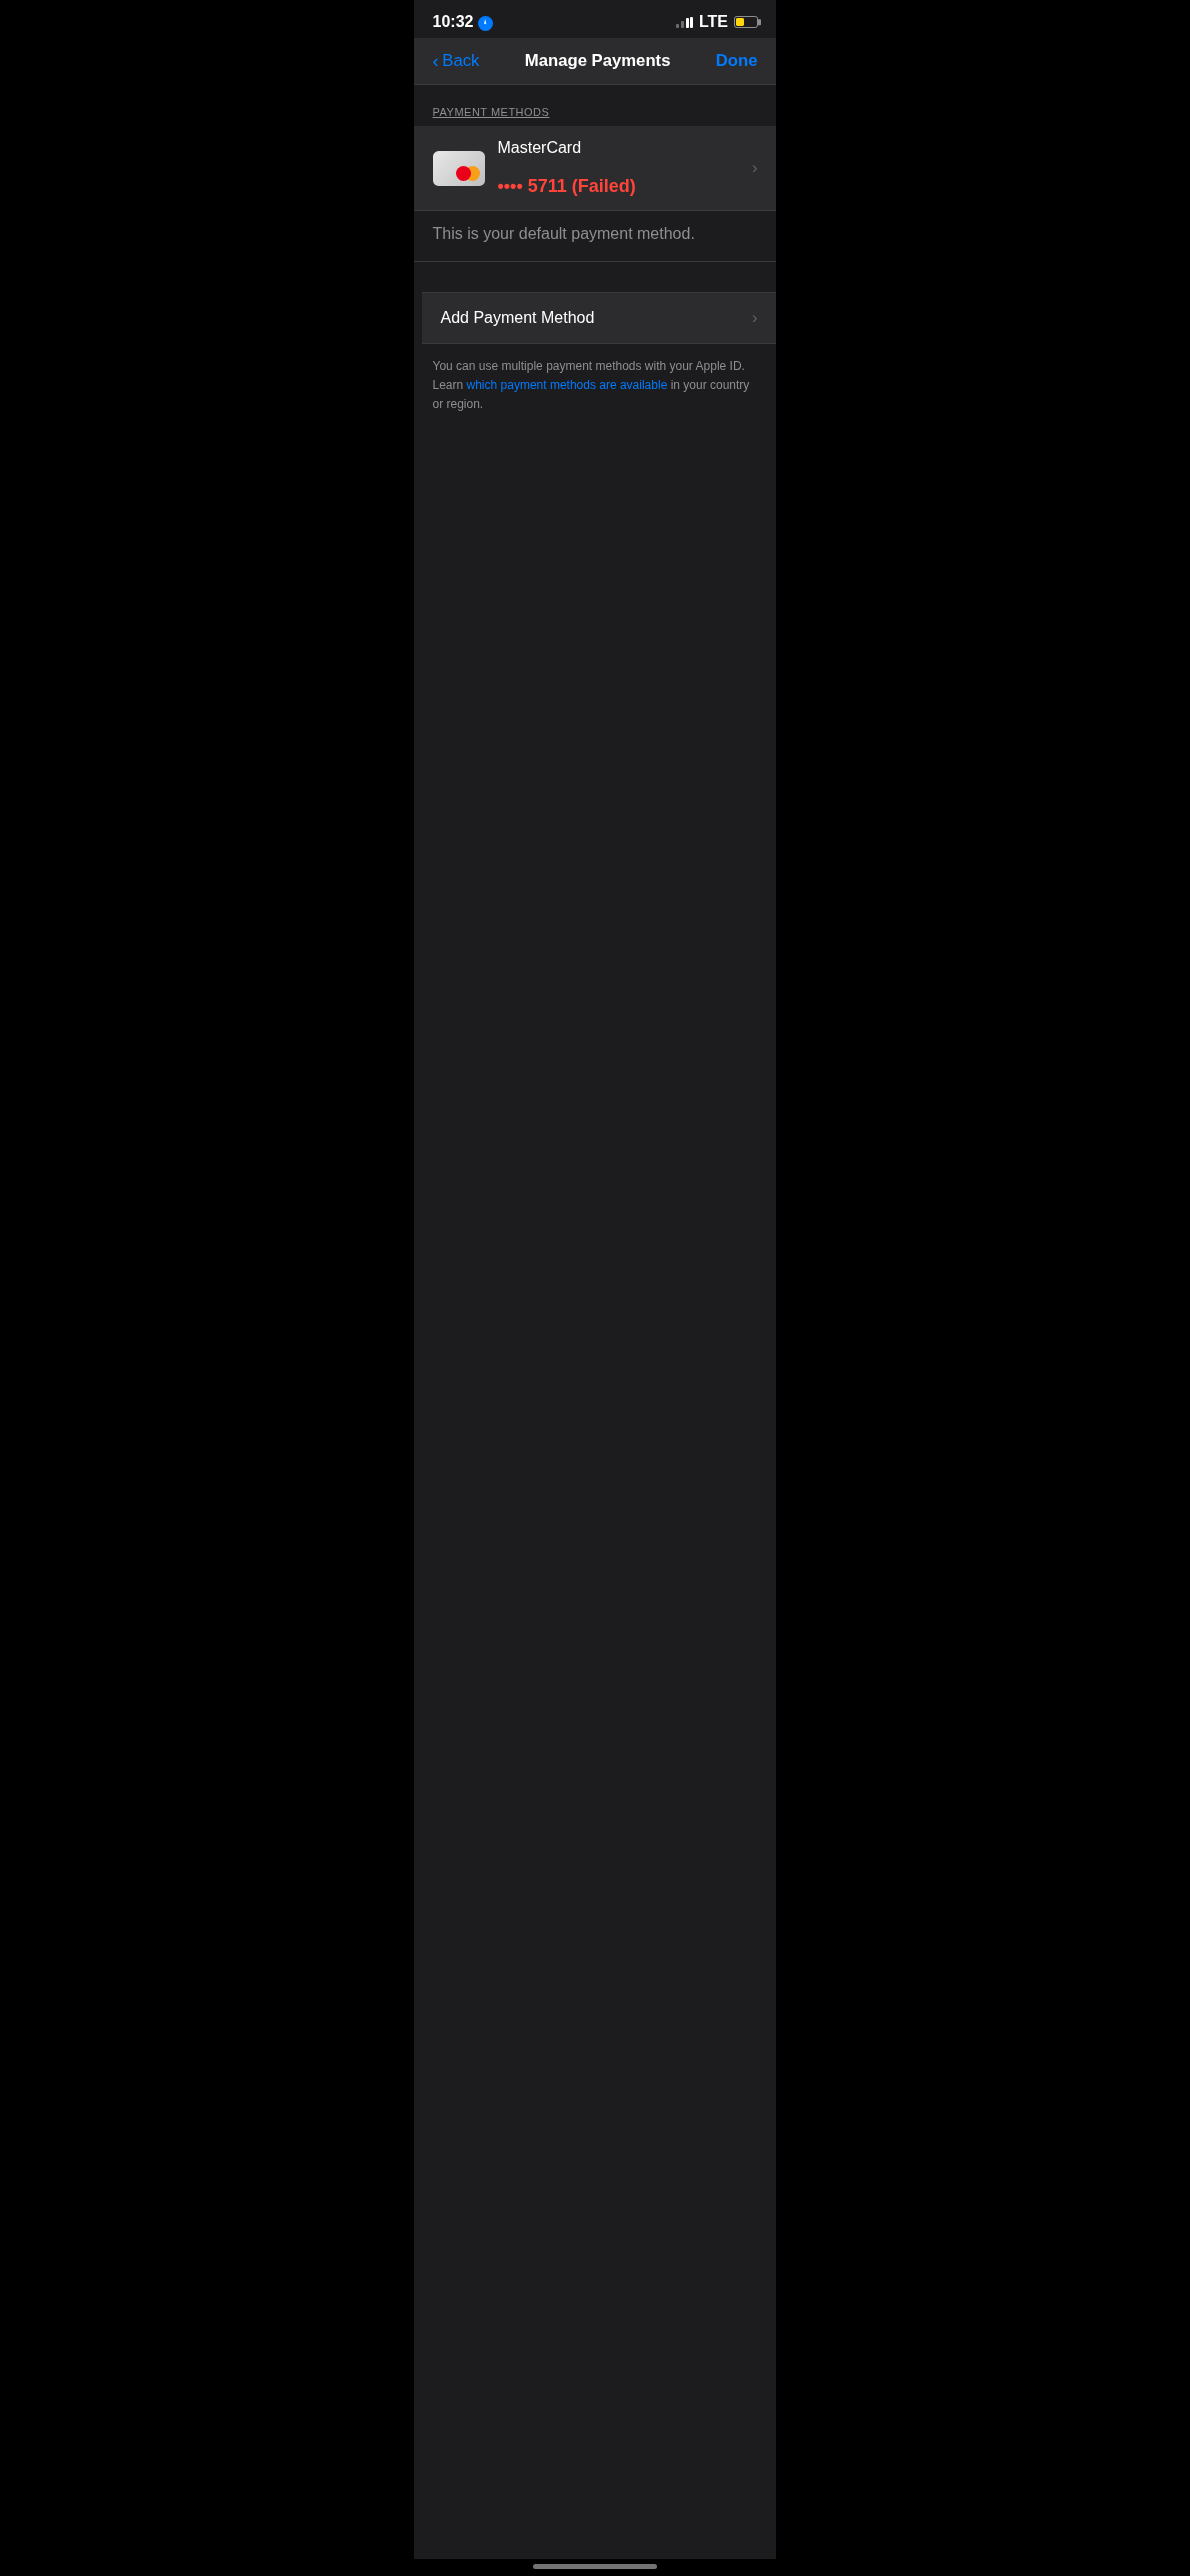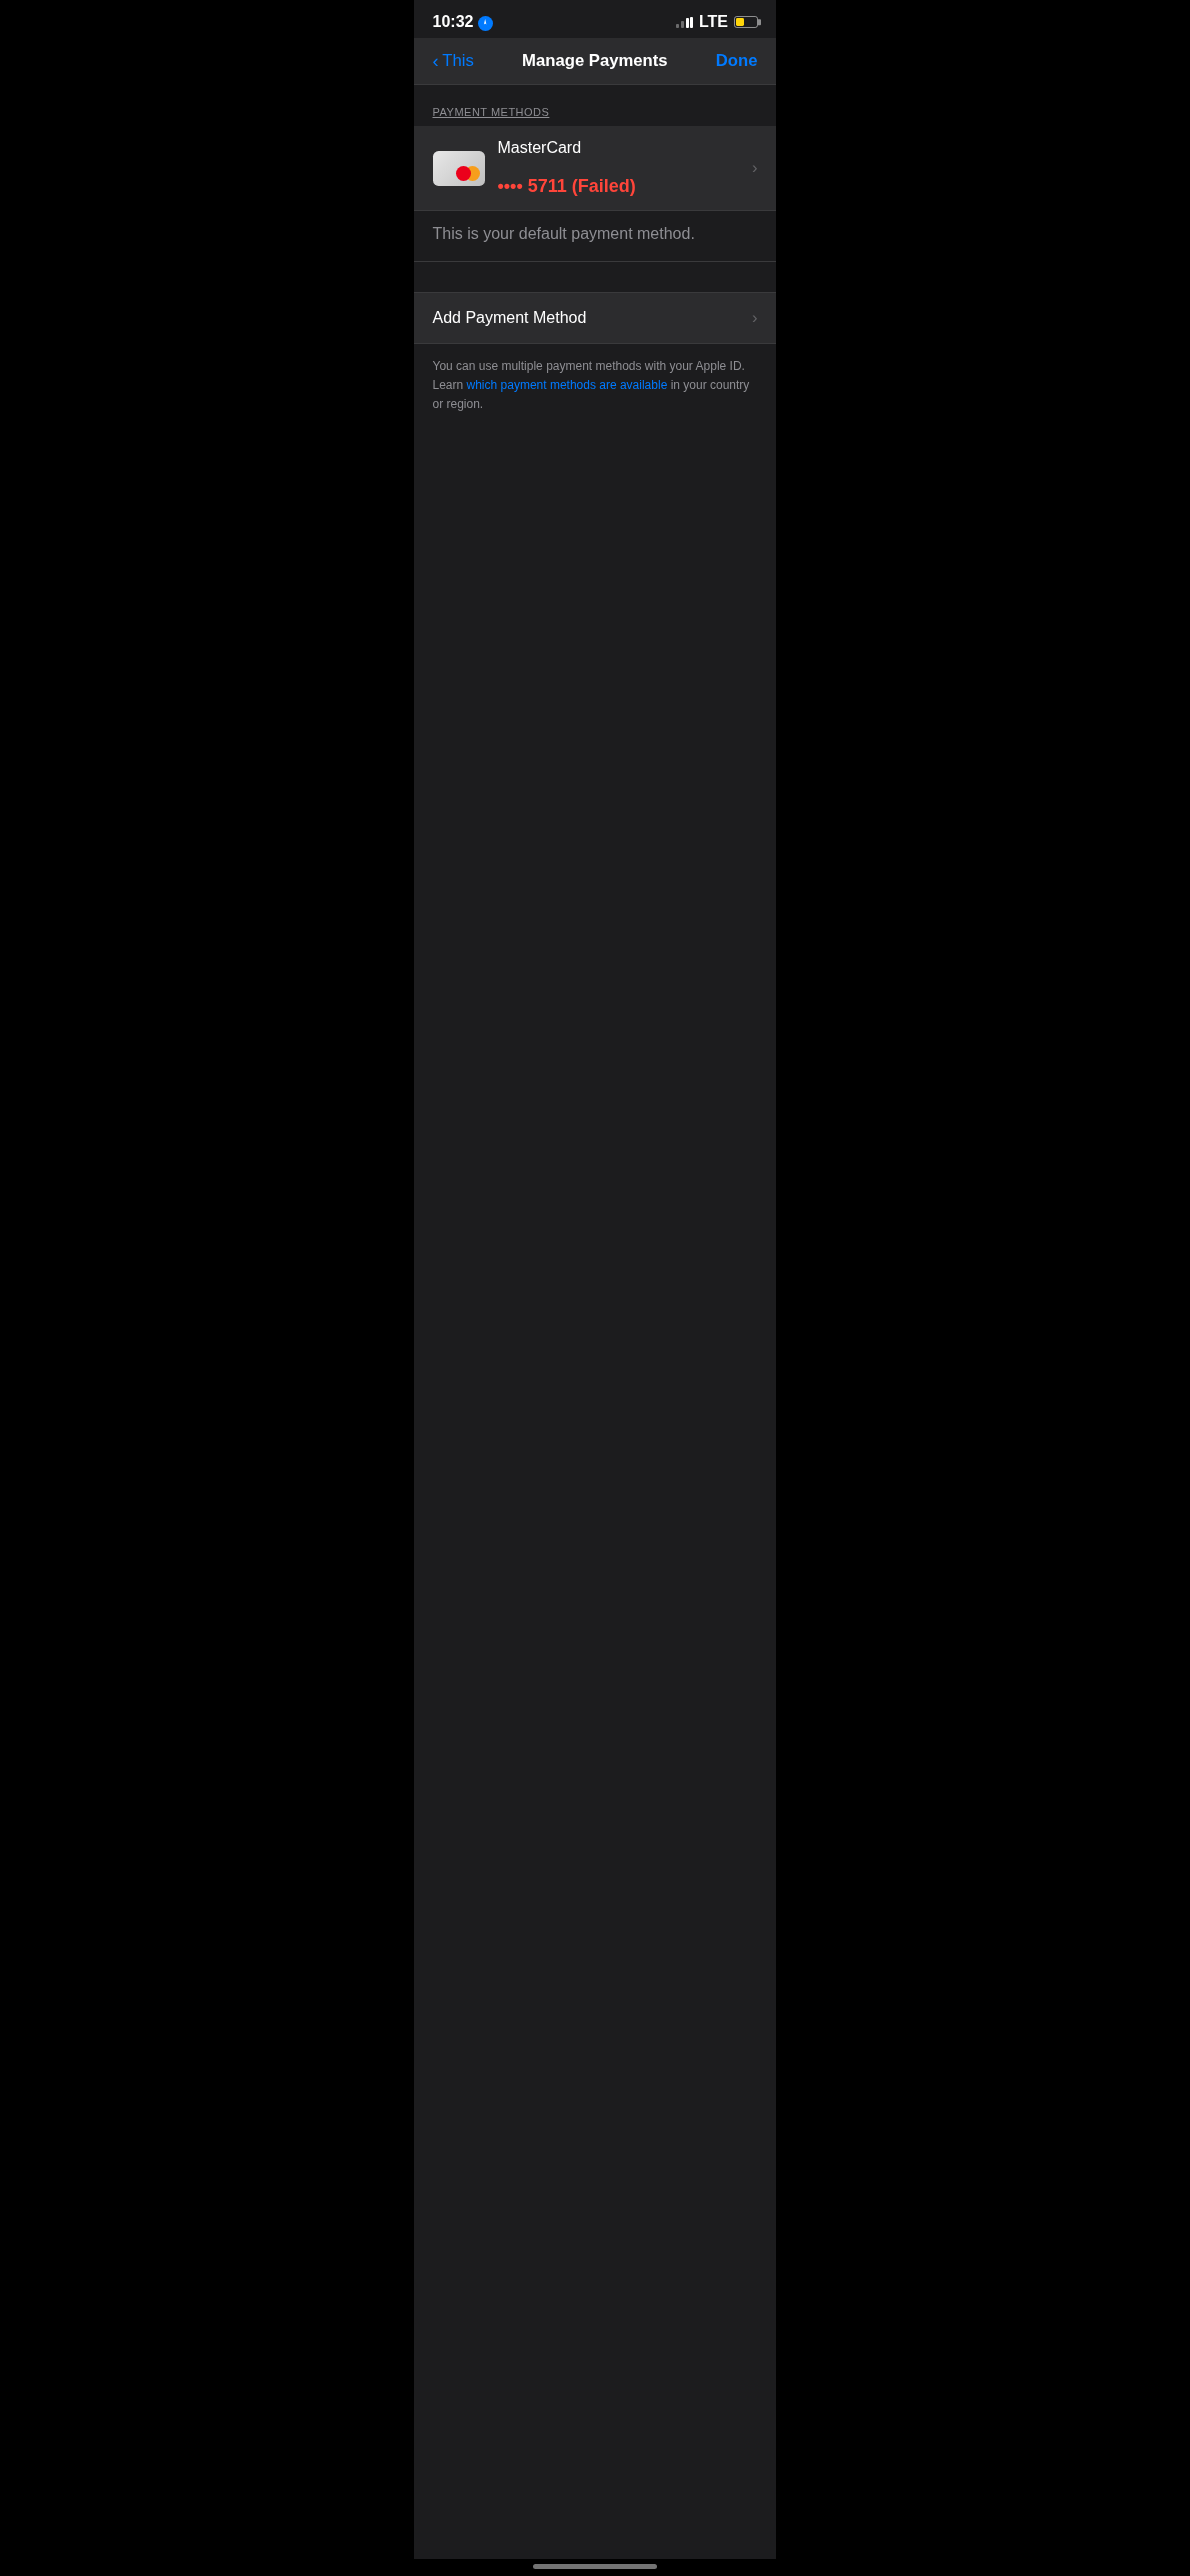--- a/index.html
+++ b/index.html
@@ -251,20 +251,21 @@
     
     .add-payment-row {
       background: #2c2c2e;
       display: flex;
       align-items: center;
       justify-content: space-between;
       padding: 15px 18.5px;
       cursor: pointer;
       border-bottom: 0.5px solid #3a3a3c;
       border-top: 0.5px solid #3a3a3c;
+      margin-left: 8px;
     }
 
     .add-payment-text {
       font-size: 16px;
       font-weight: 400;
       color: #fff;
     }
 
     
     .info-section {
@@ -324,21 +325,21 @@
       <div class="battery">
         <div class="battery-fill"></div>
       </div>
     </div>
   </div>
 </div>
 
 <div class="nav-bar">
   <div class="nav-back">
     <span class="nav-back-chevron">‹</span>
-    <span>This</span>
+    <span>Back</span>
   </div>
   <span class="nav-title">Manage Payments</span>
   <span class="nav-done">Done</span>
 </div>
 
 <div class="main-content">
 
   <div class="section-header">
     <span class="section-header-text">PAYMENT METHODS</span>
   </div>

